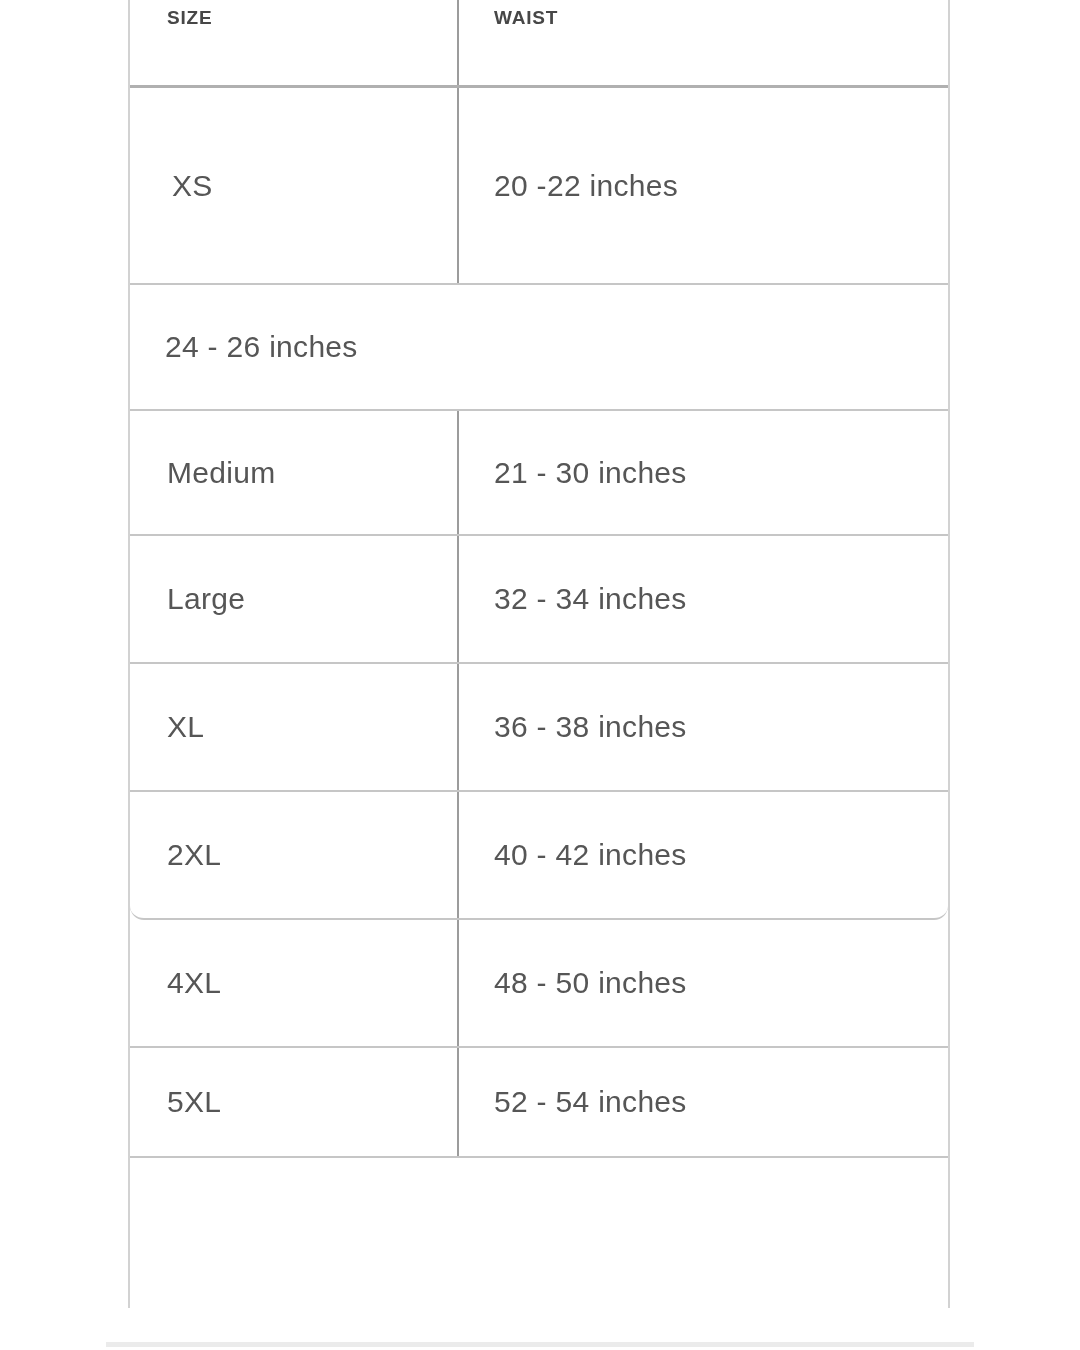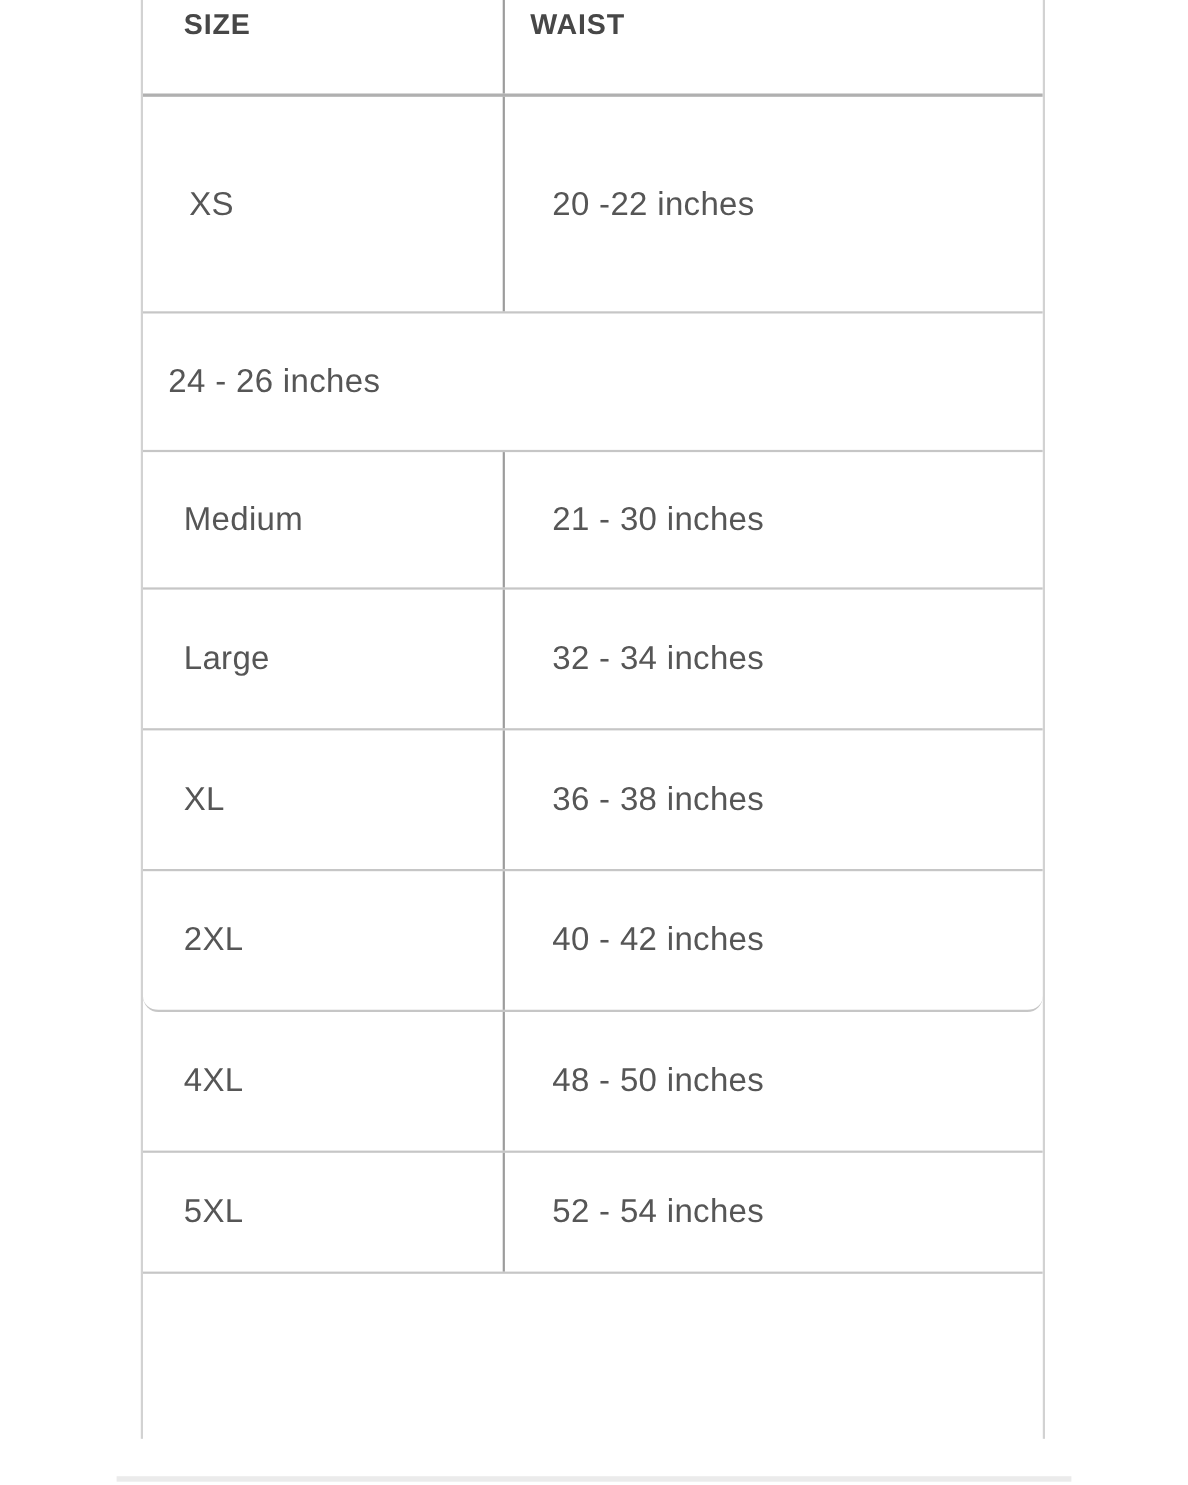--- a/index.html
+++ b/index.html
@@ -45,33 +45,32 @@
     letter-spacing: 0.3px;
   }
   .col-size {
     width: 329px;
     flex: 0 0 329px;
     border-right: 2px solid #9c9c9c;
     padding-left: 37px;
   }
   .col-waist {
     flex: 1 1 auto;
-    padding-left: 23px;
+    padding-left: 35px;
   }
   .header-row .cell {
     align-items: flex-start;
     padding-top: 7px;
     font-weight: 700;
-    font-size: 26px;
+    font-size: 19px;
     color: #474747;
     letter-spacing: 0.8px;
   }
   .body-row {
     border-bottom: 2px solid #c6c6c6;
-    gap: 20px;
   }
   .body-row:nth-child(1) { height: 197px; }
   .body-row:nth-child(1) .col-size { padding-left: 42px; }
   .body-row:nth-child(2) { height: 126px; }
   .body-row:nth-child(3) { height: 125px; }
   .body-row:nth-child(4) { height: 128px; }
   .body-row:nth-child(5) { height: 128px; }
   .body-row:nth-child(6) { height: 128px; border-radius: 14px; }
   .body-row:nth-child(7) { height: 128px; }
   .body-row:nth-child(8) { height: 110px; }

